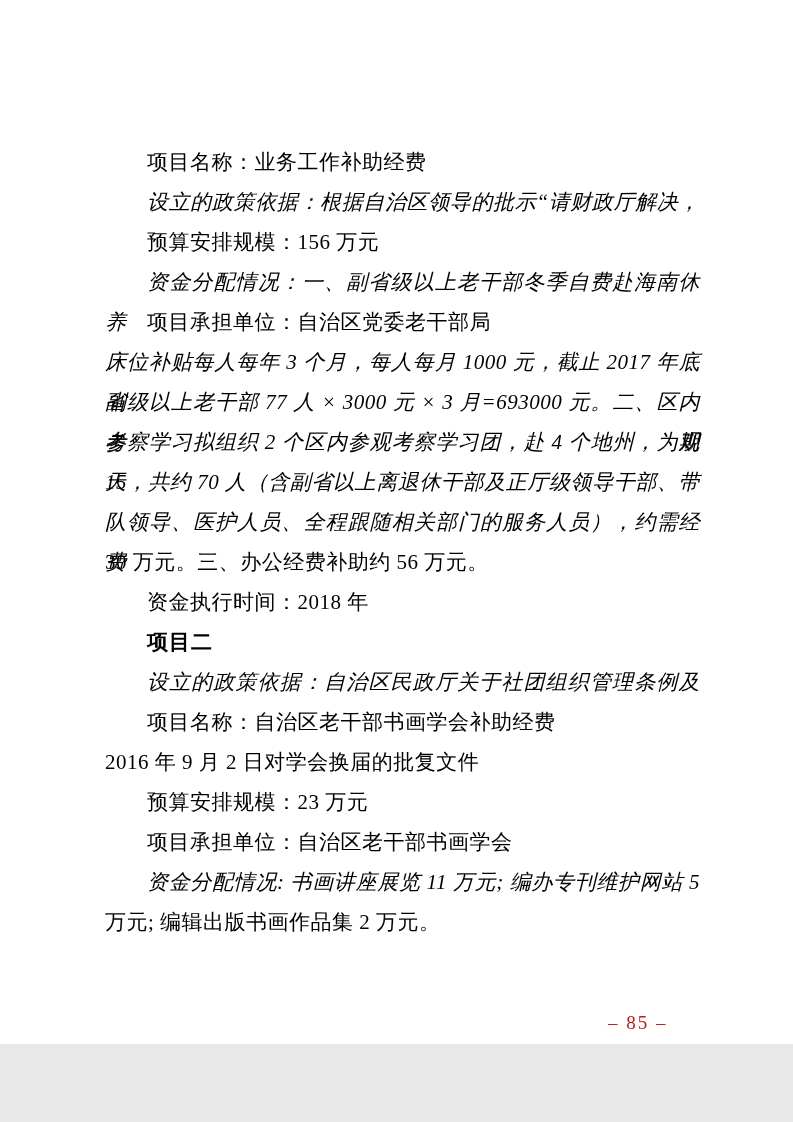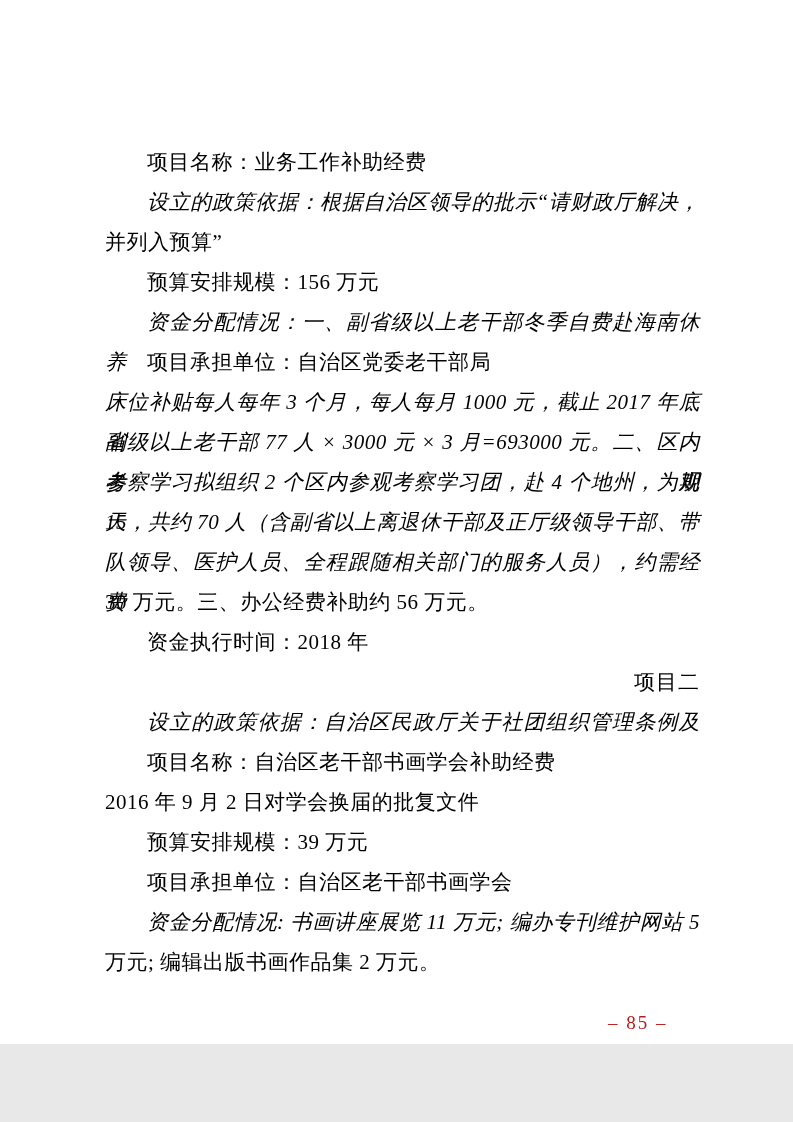--- a/index.html
+++ b/index.html
@@ -35,56 +35,54 @@
   .ind {
     text-indent: 2em;
   }
   .fill {
     text-align: justify;
     text-align-last: justify;
     text-justify: inter-character;
     font-style: italic;
   }
   .bold {
-    font-weight: normal;
+    font-weight: bold;
     font-family: "Liberation Sans", "DejaVu Sans", sans-serif;
     letter-spacing: 1px;
-    text-align: right;
   }
   .page-number {
     position: absolute;
     top: 1010px;
     left: 608px;
     font-size: 19px;
     line-height: 26px;
     letter-spacing: 2px;
     color: #b91c1c;
   }
 </style>
 </head>
 <body>
 
 <div class="page">
   <div class="content">
     <div class="ln ind">项目名称：业务工作补助经费</div>
     <div class="ln ind fill">设立的政策依据：根据自治区领导的批示“请财政厅解决，</div>
-    <div class="ln">并列入预算”</div>
     <div class="ln ind">预算安排规模：156 万元</div>
     <div class="ln ind fill">资金分配情况：一、副省级以上老干部冬季自费赴海南休养</div>
     <div class="ln ind">项目承担单位：自治区党委老干部局</div>
     <div class="ln fill">床位补贴每人每年 3 个月，每人每月 1000 元，截止 2017 年底副</div>
     <div class="ln fill">省级以上老干部 77 人 × 3000 元 × 3 月=693000 元。二、区内参观</div>
     <div class="ln fill">考察学习拟组织 2 个区内参观考察学习团，赴 4 个地州，为期 15</div>
     <div class="ln fill">天，共约 70 人（含副省以上离退休干部及正厅级领导干部、带</div>
     <div class="ln fill">队领导、医护人员、全程跟随相关部门的服务人员），约需经费</div>
     <div class="ln">30 万元。三、办公经费补助约 56 万元。</div>
     <div class="ln ind">资金执行时间：2018 年</div>
     <div class="ln ind bold">项目二</div>
     <div class="ln ind fill">设立的政策依据：自治区民政厅关于社团组织管理条例及</div>
     <div class="ln ind">项目名称：自治区老干部书画学会补助经费</div>
     <div class="ln">2016 年 9 月 2 日对学会换届的批复文件</div>
-    <div class="ln ind">预算安排规模：39 万元</div>
+    <div class="ln ind">预算安排规模：23 万元</div>
     <div class="ln ind">项目承担单位：自治区老干部书画学会</div>
     <div class="ln ind fill">资金分配情况: 书画讲座展览 11 万元; 编办专刊维护网站 5</div>
     <div class="ln">万元; 编辑出版书画作品集 2 万元。</div>
   </div>
   <div class="page-number">– 85 –</div>
 </div>
 
 </body></html>

